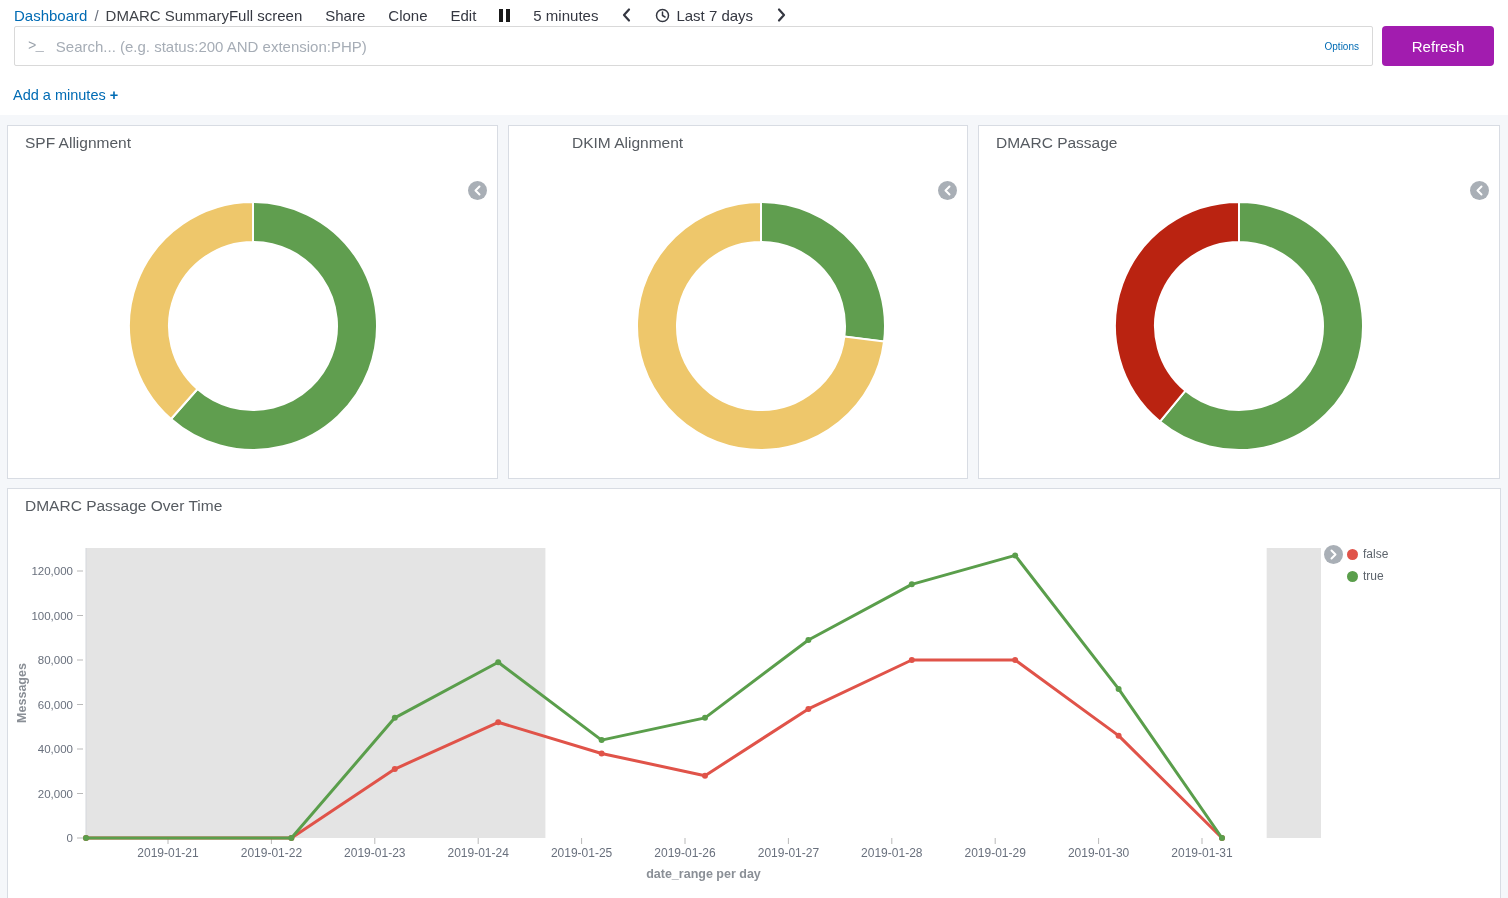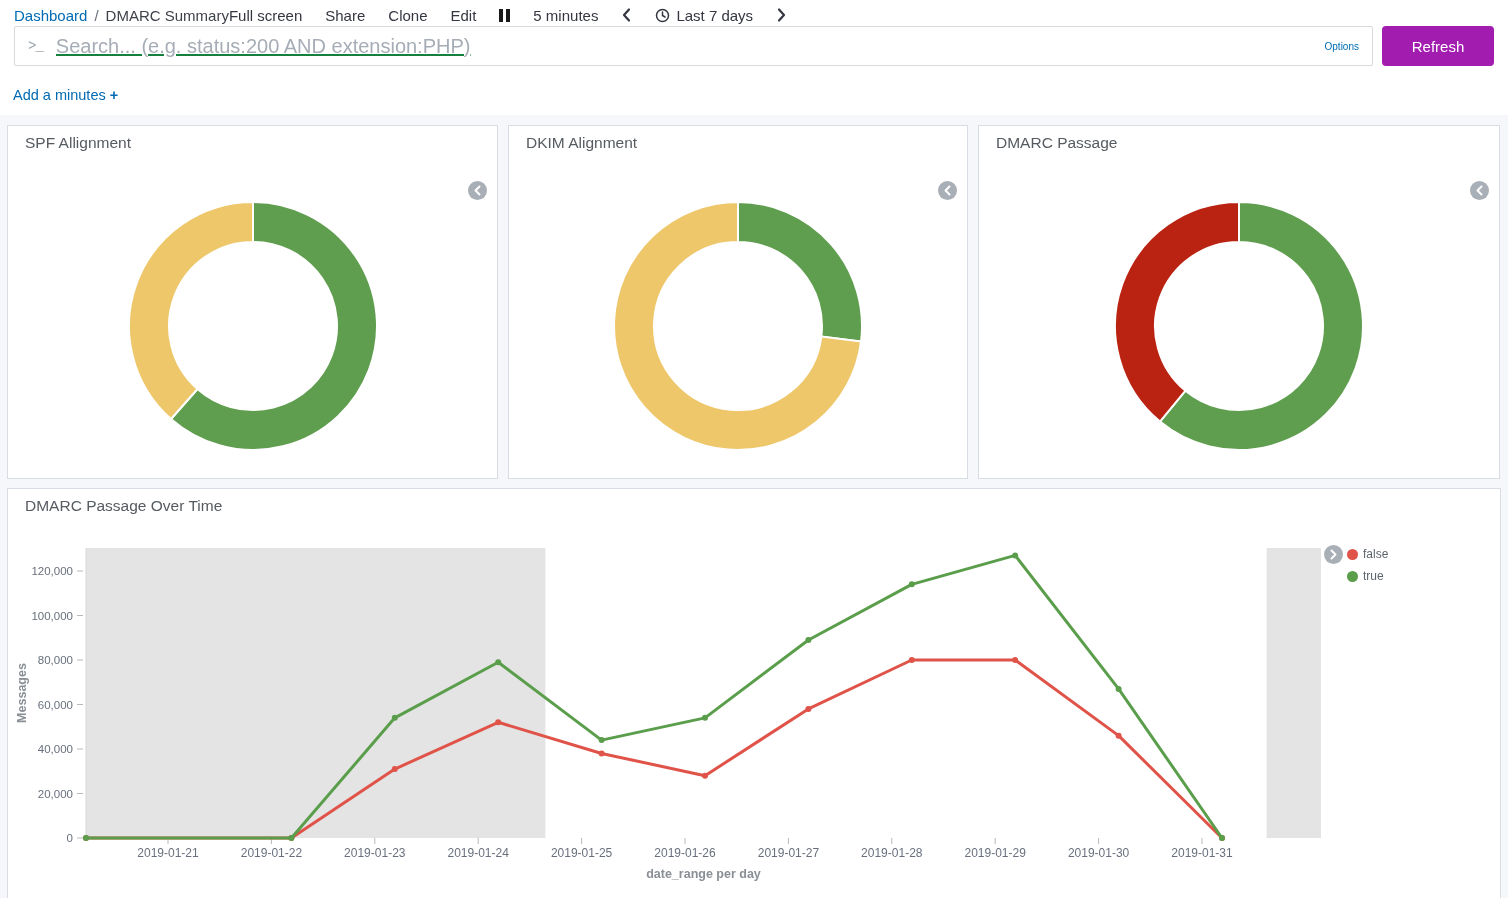--- a/index.html
+++ b/index.html
@@ -21,37 +21,37 @@
   .topmenu a{ color:#343741; }
   .pauseicon{ display:inline-flex; gap:3px; align-items:center; cursor:pointer; }
   .pauseicon i{ display:block; width:4px; height:13px; background:#1a1a1a; }
   .chev{ display:inline-flex; align-items:center; cursor:pointer; }
   .timepicker{ display:inline-flex; align-items:center; gap:6px; color:#343741; }
 
   
   .searchrow{ display:flex; gap:9px; padding:0 14px; margin-top:0; }
   .searchbox{ flex:1; display:flex; align-items:center; height:40px; border:1px solid #D9D9D9; border-radius:2px; background:#fff; padding:0 13px; }
   .prompt{ color:#9AA2AB; font-family:"Liberation Mono", monospace; font-size:14px; margin-right:11px; letter-spacing:-1px; }
-  .searchbox input{ flex:1; border:none; outline:none; font-size:20px; color:#15803d; background:transparent; font-family:"Liberation Sans",sans-serif;text-decoration:underline; }
+  .searchbox input{ flex:1; border:none; outline:none; font-size:15px; color:#b91c1c; background:transparent; font-family:"Liberation Sans",sans-serif; }
   .searchbox input::placeholder{ color:#A6ADB6; }
   .options{ color:#006BB4; font-size:10px; margin-left:12px; }
   .refreshbtn{ width:112px; height:40px; background:#a21caf; color:#fff; border:none; border-radius:4px; font-size:15px; font-family:"Liberation Sans",sans-serif; cursor:pointer; }
 
   
   .filterrow{ padding:21px 14px 12px 13px; font-size:14.5px; }
   .addfilter{ color:#006BB4; }
   .addfilter .plus{ font-weight:bold; margin-left:4px; }
 
   
   .dash{ background:#F5F7FA; padding:10px 7px 0 7px; display:flex; flex-direction:column; gap:9px; height:785px; }
   .row{ display:flex; gap:10px; }
   .panel{ background:#fff; border:1px solid #D8DCE3; position:relative; overflow:hidden; }
   .panel h3{ margin:0; padding:8px 0 0 17px; font-size:15.5px; font-weight:400; color:#565B61; }
   .donut-panel{ height:354px; }
-  .p0{ flex:0 0 491px; } .p1{ flex:0 0 460px; } .p2{ flex:0 0 522px; }
+  .p0{ flex:0 0 491px; } .p1{ flex:0 0 460px;padding-left:46px; } .p2{ flex:0 0 522px; }
   .donut-wrap{ display:flex; justify-content:center; margin-top:44px; }
   .legend-toggle{ position:absolute; top:55px; right:10px; width:19px; height:19px; border-radius:50%;
     background:#A9AFB6; border:none; padding:0; display:flex; align-items:center; justify-content:center; cursor:pointer; }
   .line-panel{ width:1494px; height:411px; }
   #line-chart{ position:absolute; left:0; top:0; }
   .legend{ position:absolute; left:1339px; top:58px; font-size:12px; color:#5D646C; }
   .legend-item{ display:flex; align-items:center; gap:5px; margin-bottom:8px; cursor:pointer; }
   .dot{ width:11px; height:11px; border-radius:50%; flex:0 0 11px; }
   .legend-expand{ position:absolute; left:1316px; top:56px; width:19px; height:19px; border-radius:50%;
     background:#A9AFB6; border:none; padding:0; display:flex; align-items:center; justify-content:center; cursor:pointer; }

